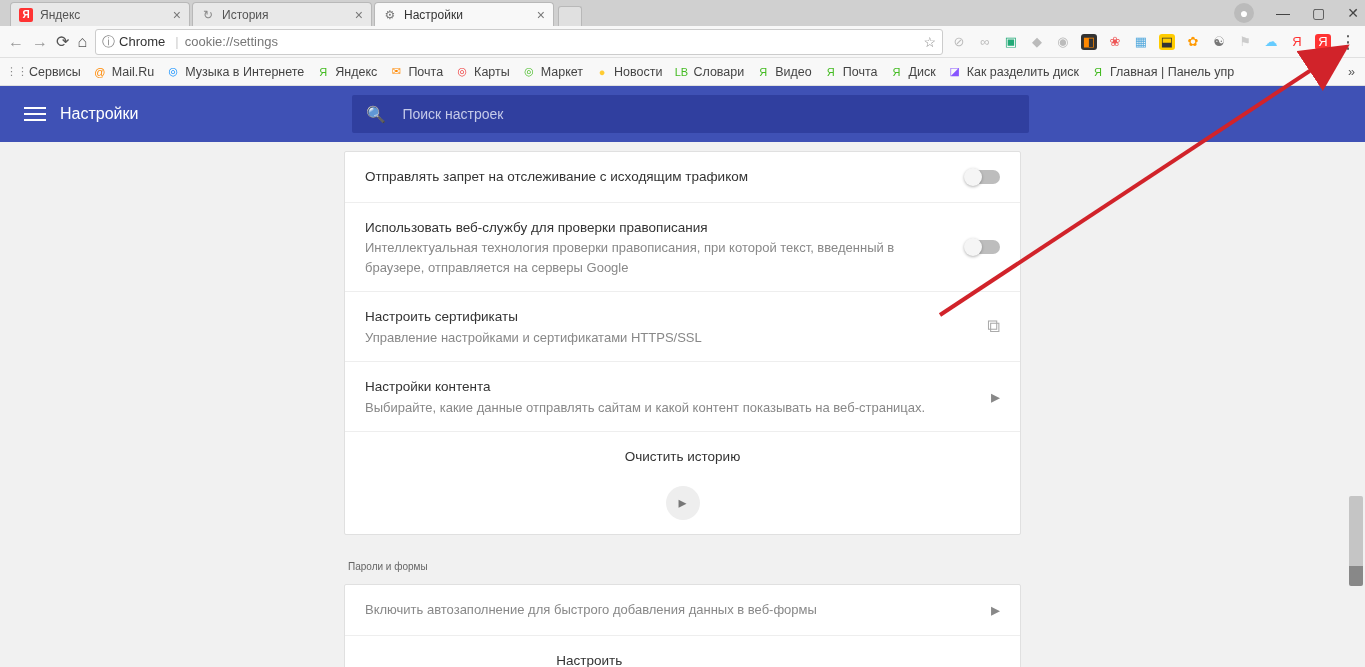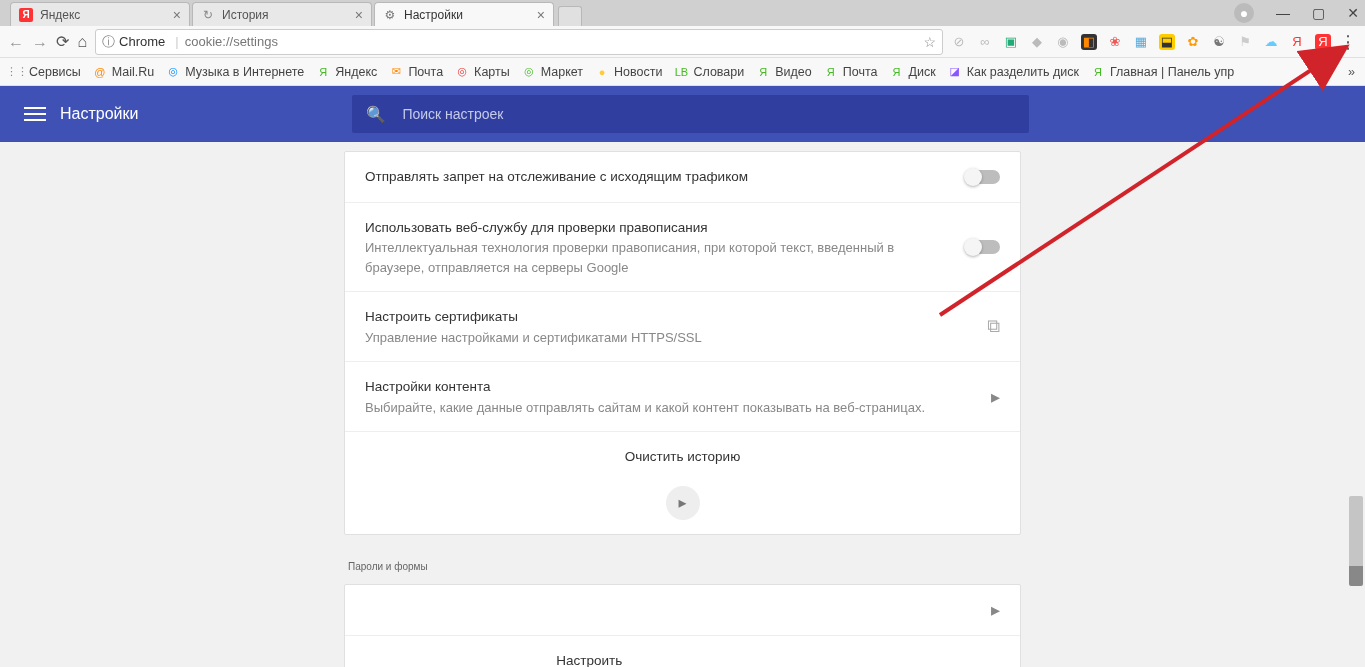--- a/index.html
+++ b/index.html
@@ -237,20 +237,21 @@
           <div class="txt">
             <div class="ttl">Очистить историю</div>
           </div>
           <div class="circle-btn">▸</div>
         </div>
       </div>
     <div class="section-label">Пароли и формы</div>
     <div class="card" id="card2">
         <div class="row">
           <div class="txt">
+            <div class="sub">Включить автозаполнение для быстрого добавления данных в веб-формы</div>
           </div>
           <span class="arrow-icon">▸</span>
         </div>
         <div class="row">
           <div class="txt">
             <div class="ttl">Настроить</div>
             <div class="sub">Предлагать сохранять пароли для сайтов</div>
           </div>
           <span class="arrow-icon">▸</span>
         </div>

